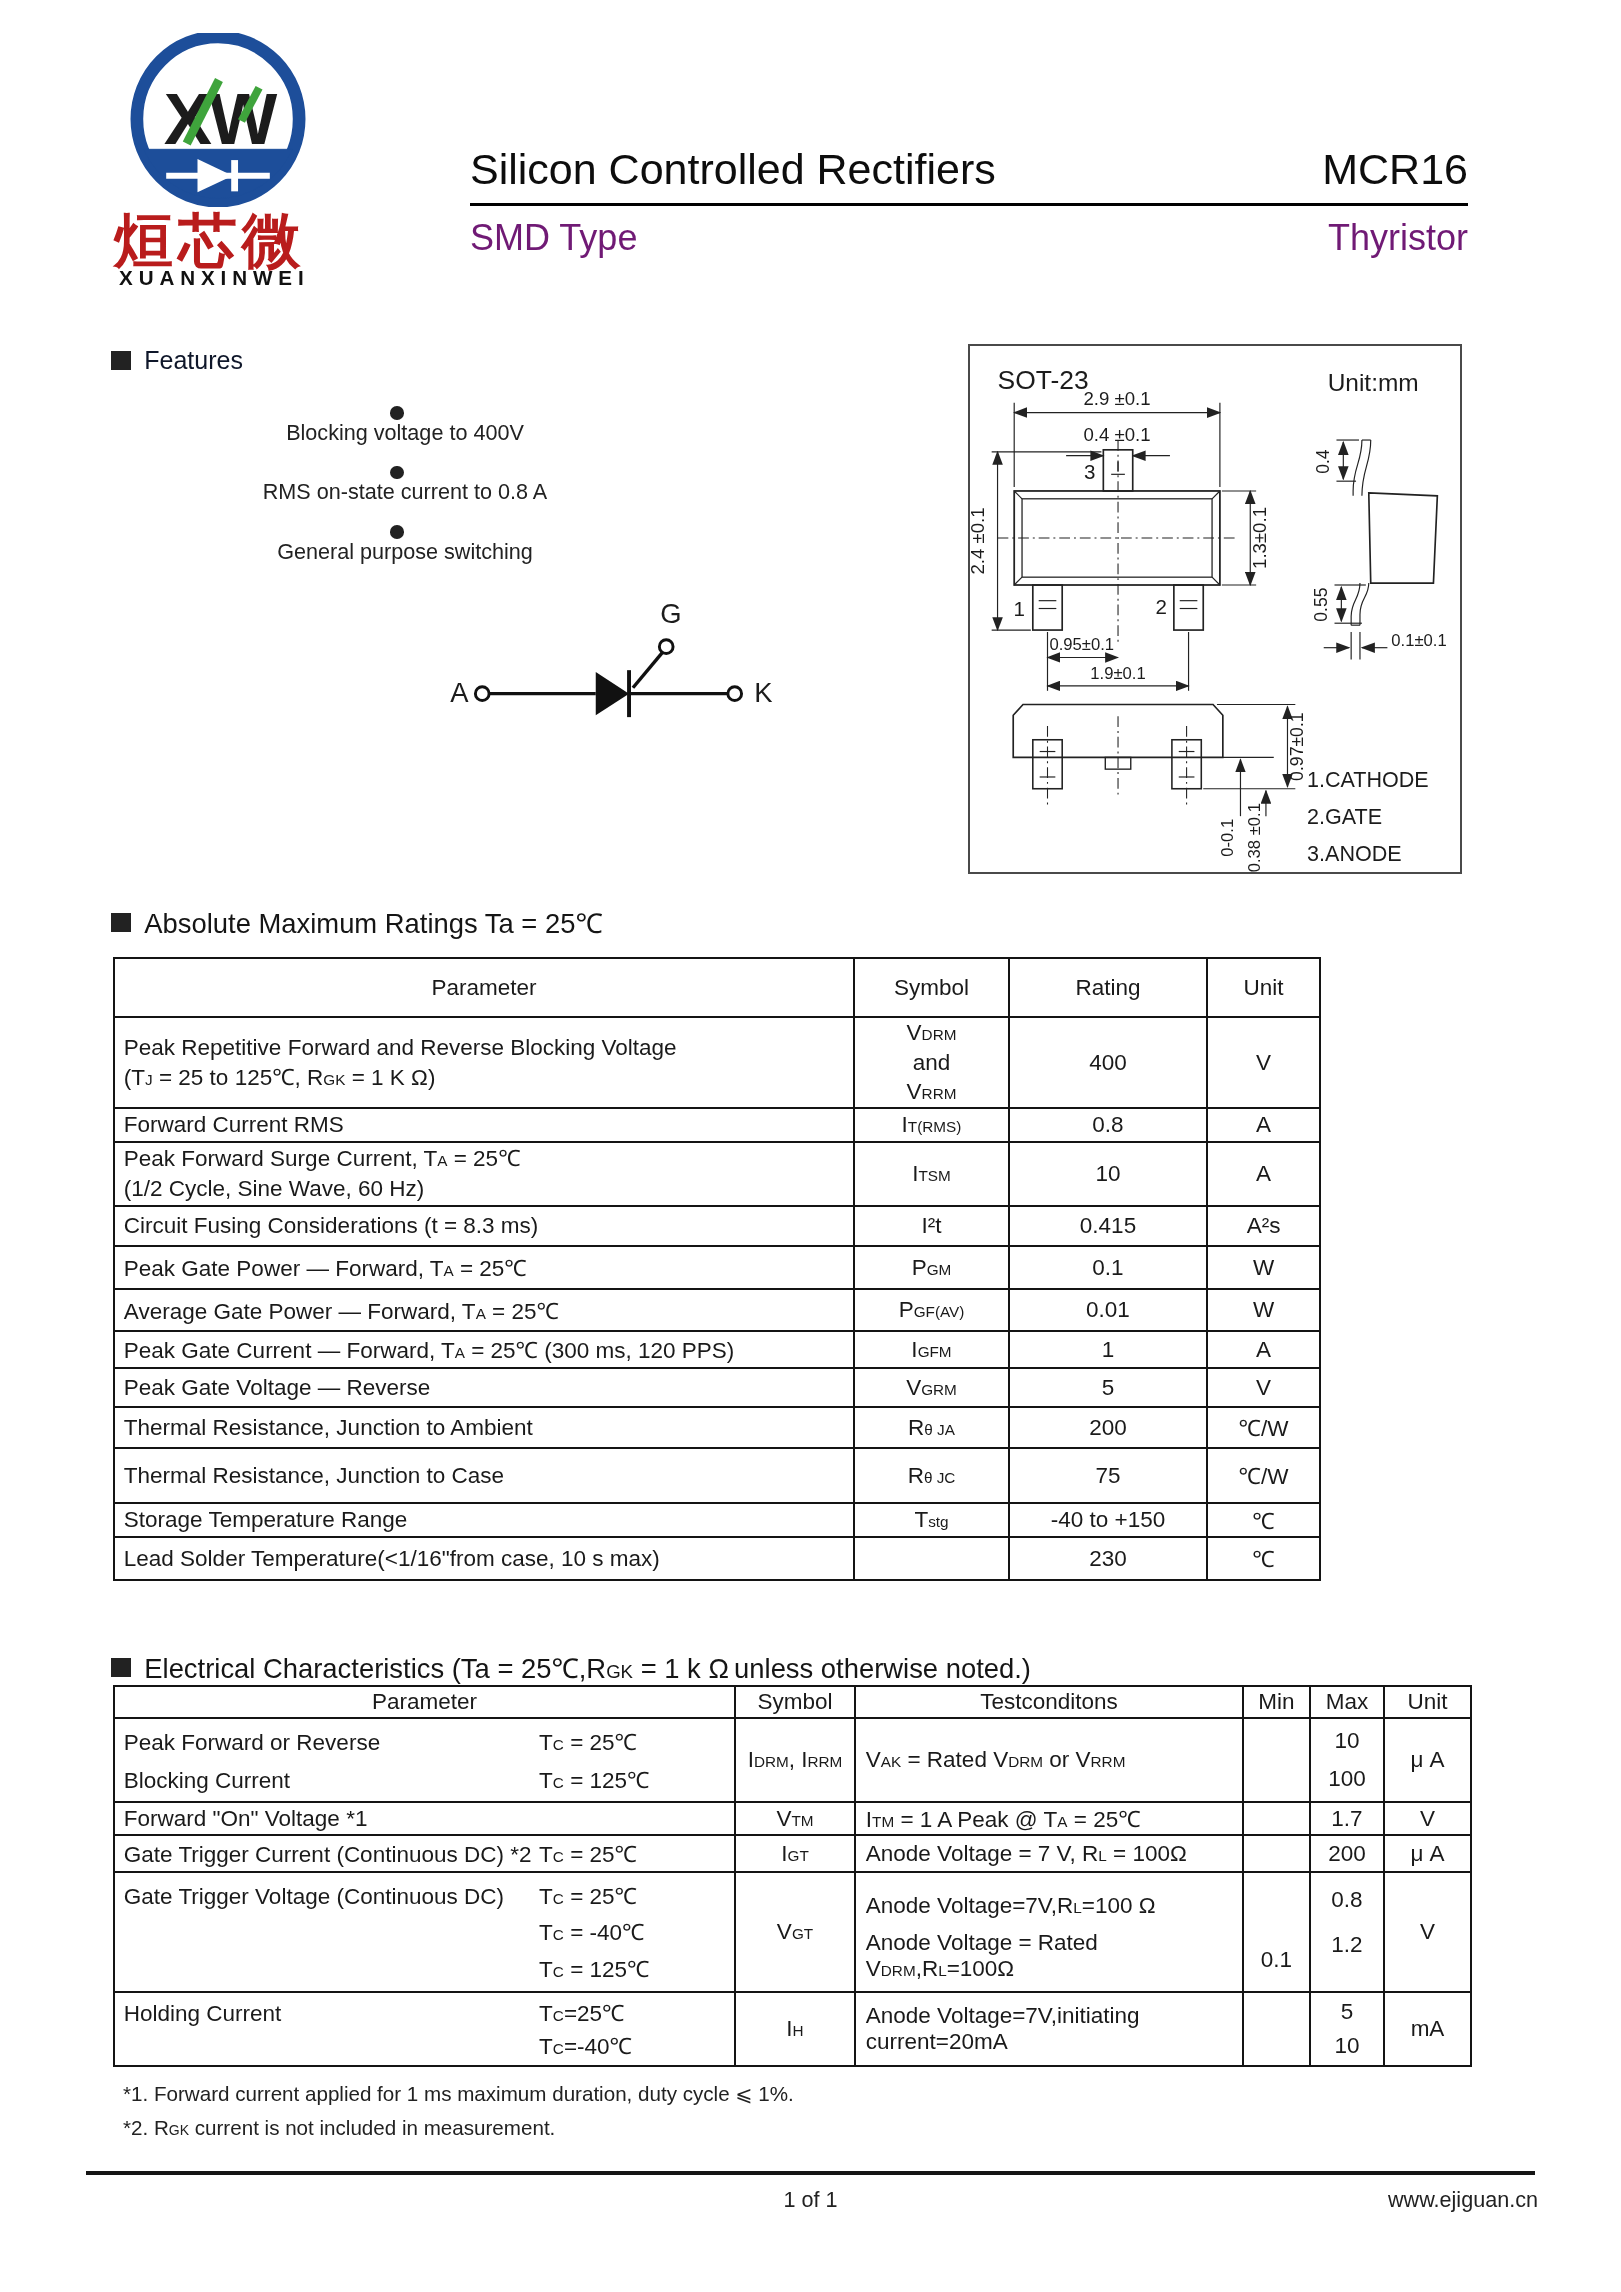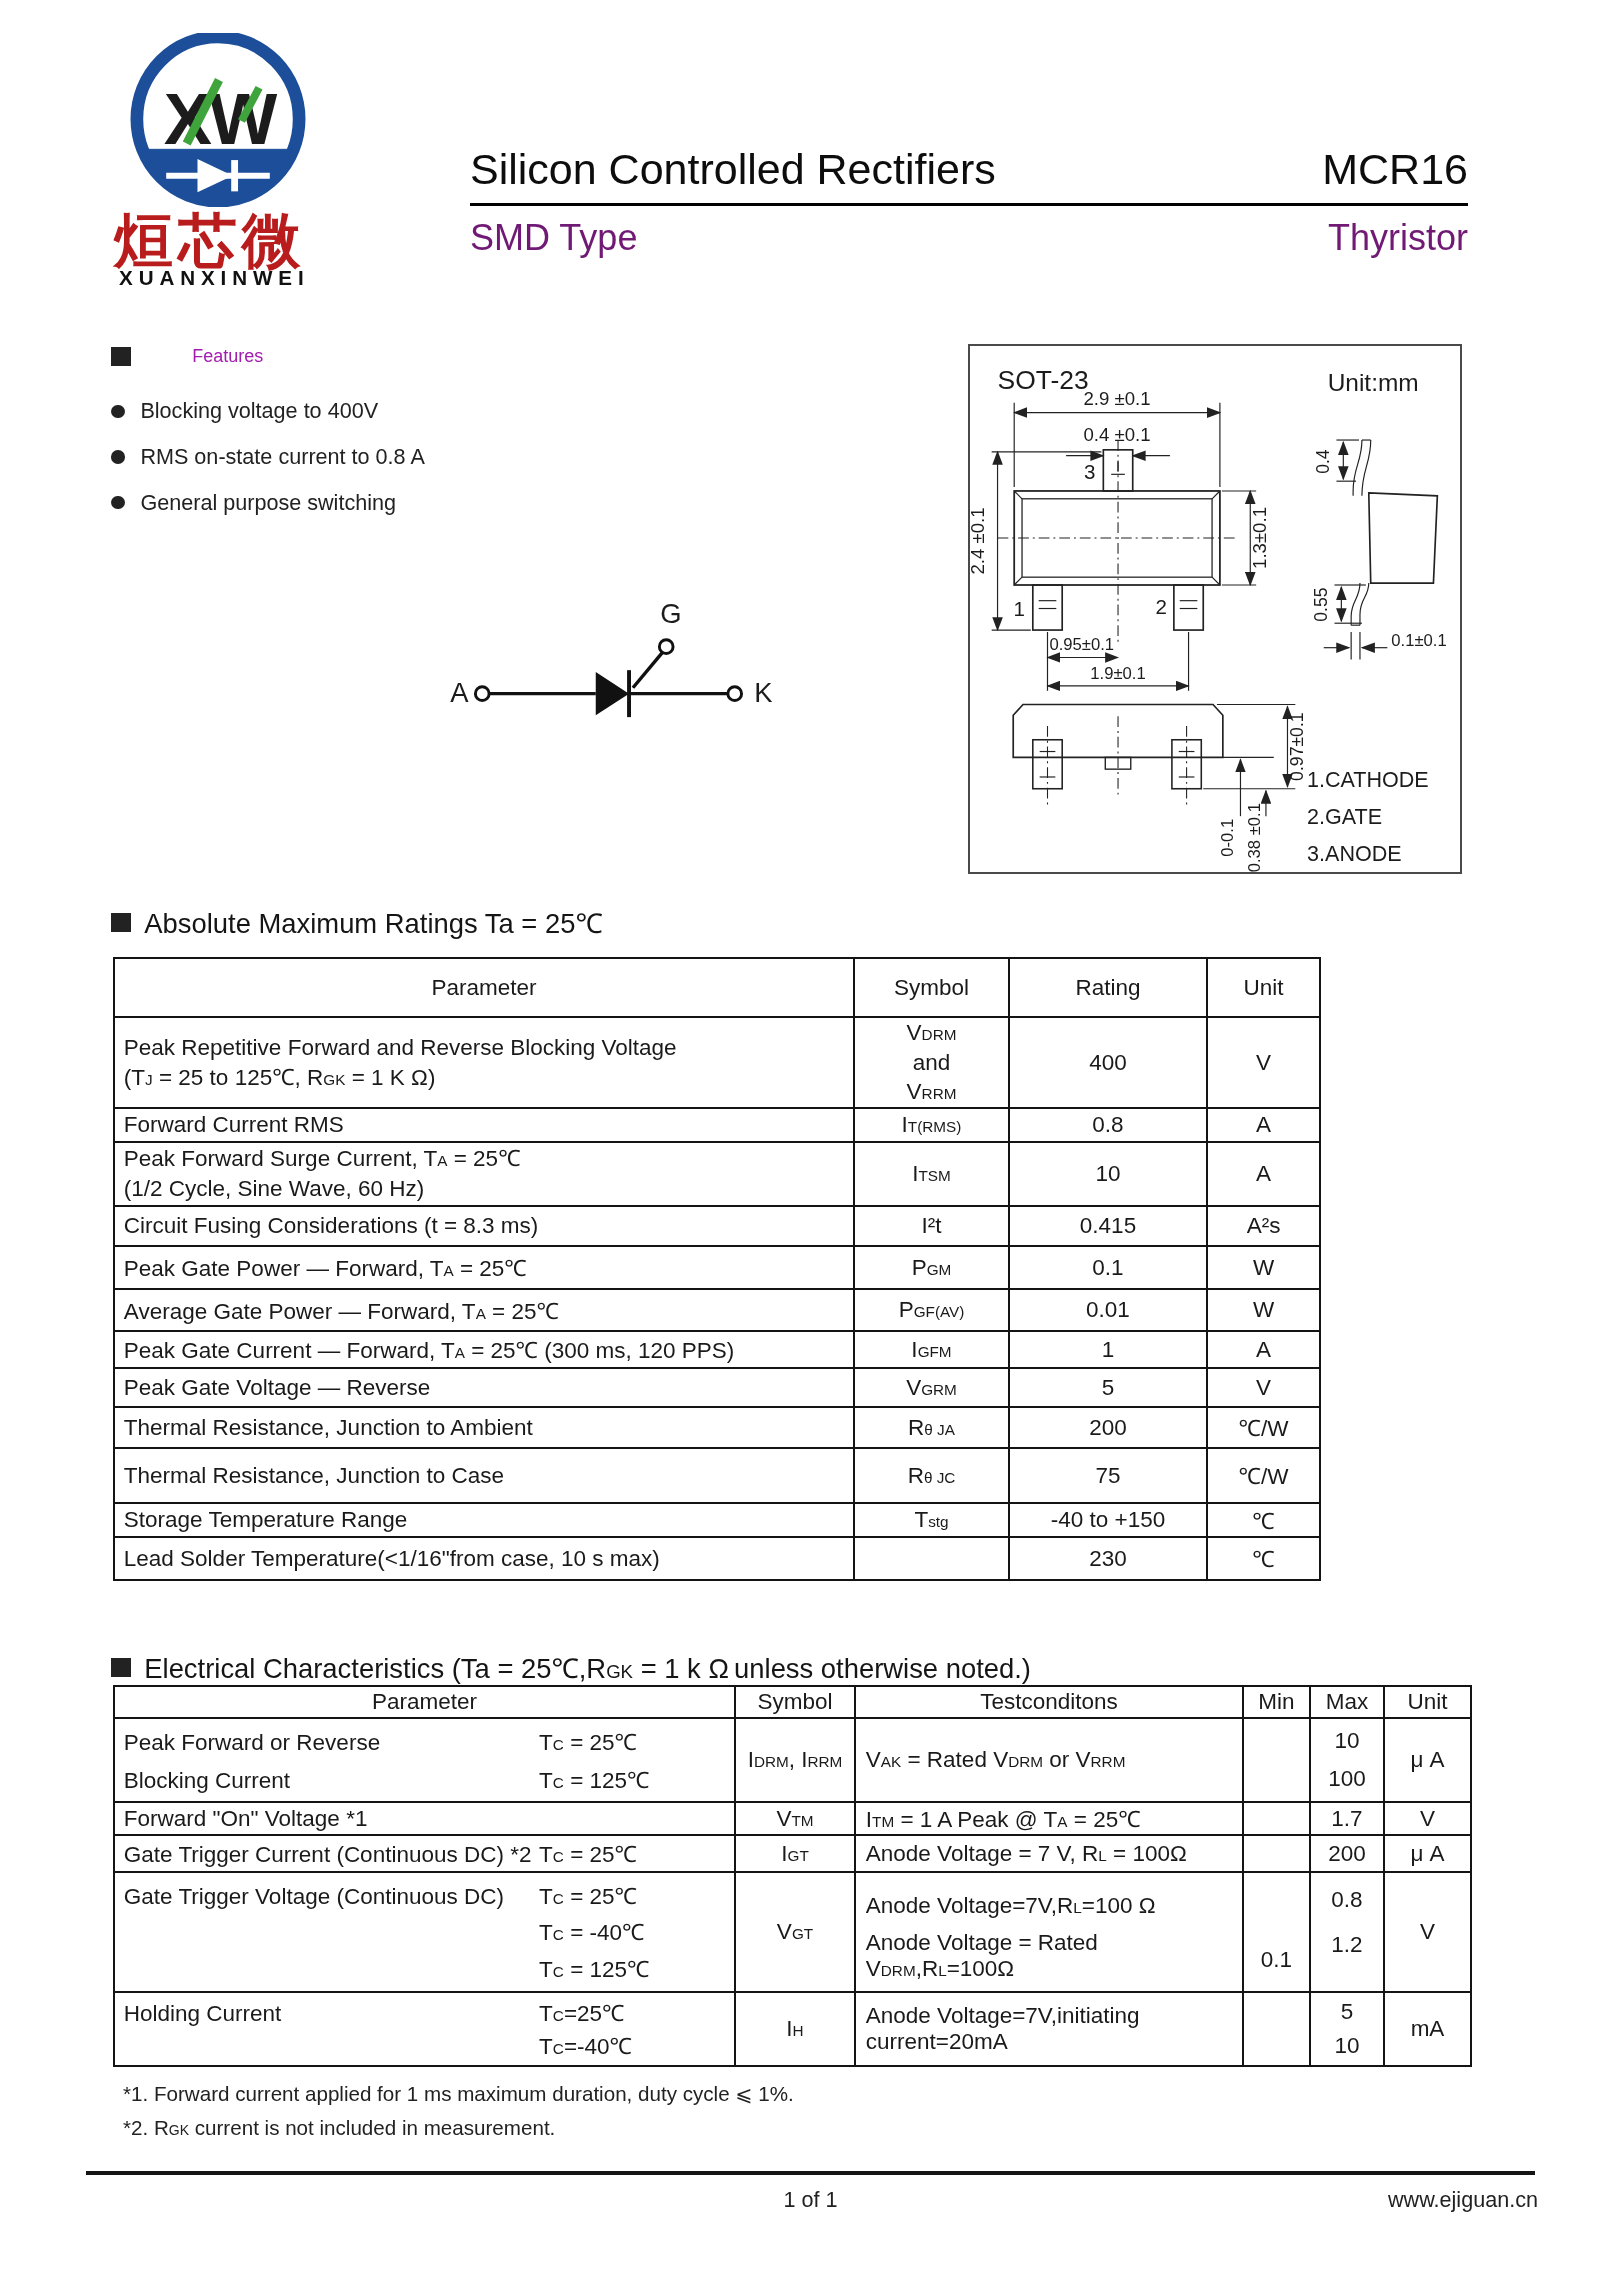--- a/index.html
+++ b/index.html
@@ -11,23 +11,23 @@
   .logo-cn{left:114px;top:202px;font-size:59px;font-weight:700;letter-spacing:4.9px;color:#b91c1c;}
   .logo-en{left:119px;top:266px;font-size:20.6px;letter-spacing:5.9px;font-weight:600;color:#111;}
   .title-row{left:470px;top:145px;width:998px;display:flex;justify-content:space-between;
              font-size:43px;color:#0d0d0d;}
   .title-rule{left:470px;top:203px;width:998px;height:2.9px;background:#000;}
   .subtitle-row{left:470px;top:217px;width:998px;display:flex;justify-content:space-between;
                 font-size:36px;color:#701a75;}
 
   
   .features{left:111px;top:346px;width:588px;}
-  .sec-head{display:flex;align-items:center;font-size:18px;color:#a21caf;gap:48px;}
+  .sec-head{display:flex;align-items:center;font-size:25px;color:#0f172a;}
   .sq{width:19.6px;height:19.6px;background:#222;margin-right:13.7px;flex:0 0 auto;}
-  .feat-item{display:flex;align-items:center;font-size:21.6px;margin-top:19.6px;color:#222;}
+  .feat-item{display:flex;align-items:center;font-size:21.6px;margin-top:19.6px;color:#222;flex-direction:column;}
   .dot{width:13.7px;height:13.7px;border-radius:50%;background:#222;margin-right:15.7px;flex:0 0 auto;}
 
   
   .pkg{left:968px;top:344px;width:494px;height:530px;border:2px solid #4a4a4a;box-sizing:border-box;}
 
   
   .amr-head{left:111px;top:904px;}
   .ec-head{left:111px;top:1649px;}
   .sec-head2{display:flex;align-items:center;font-size:27.4px;color:#151515;}
 

